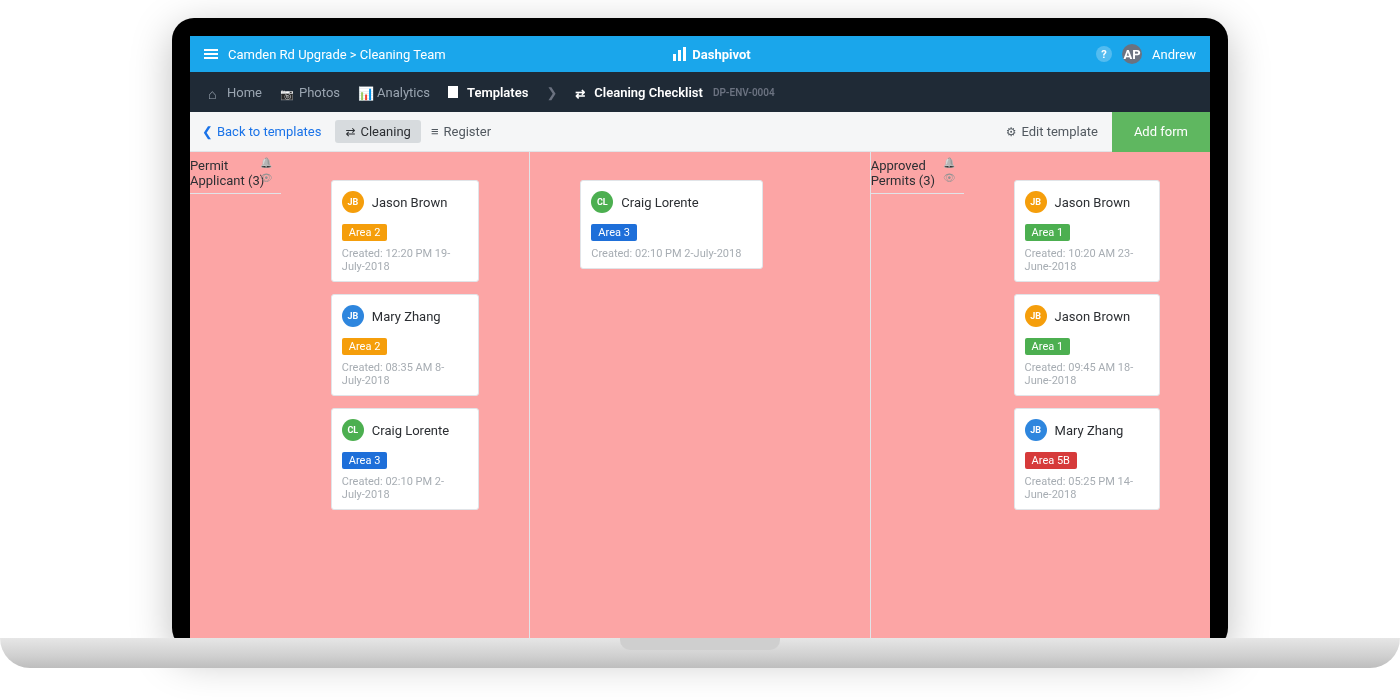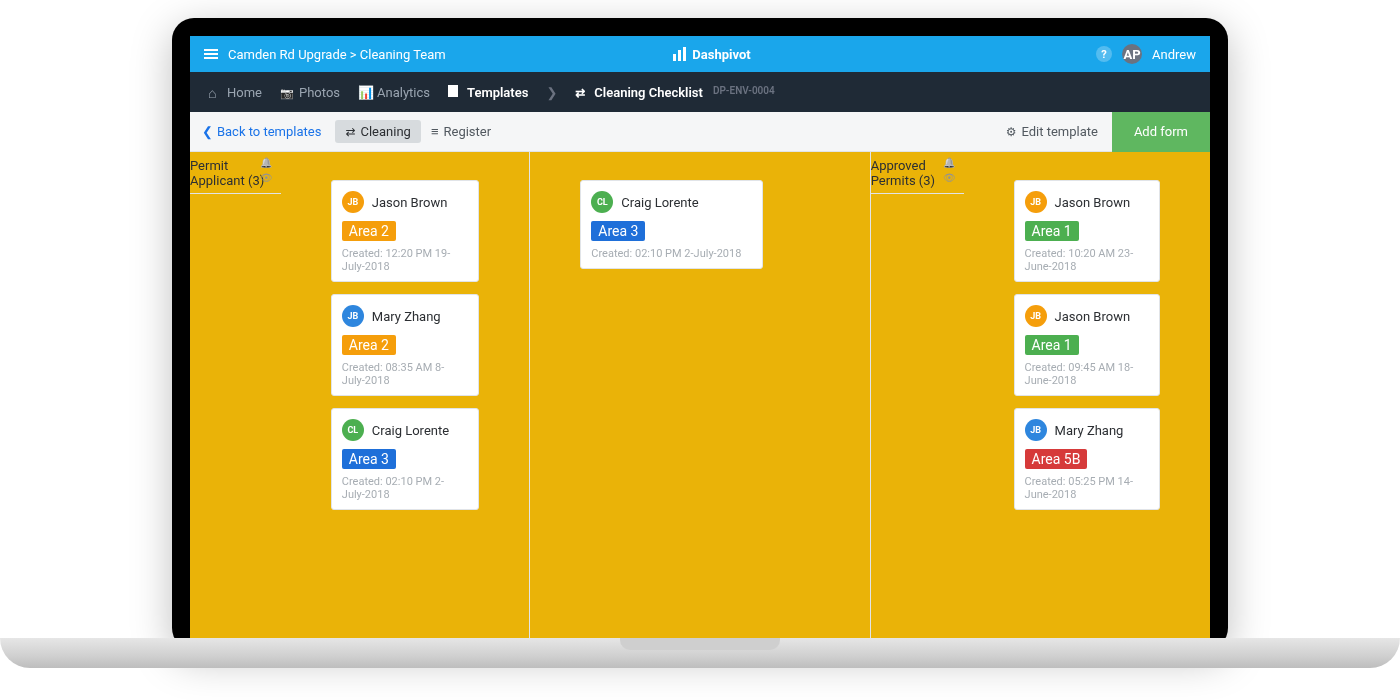--- a/index.html
+++ b/index.html
@@ -37,21 +37,21 @@
     left: 50%;
     transform: translateX(-50%);
     width: 160px;
     height: 12px;
     background: #cfcfcf;
     border-radius: 0 0 10px 10px;
   }
   .screen {
     width: 100%;
     height: 614px;
-    background: #eab308;
+    background: #fca5a5;
     overflow: hidden;
   }
   
   .topbar {
     height: 36px;
     background: #0ea5e9;
     background: #1aa6eb;
     color: #fff;
     display: flex;
     align-items: center;
@@ -74,21 +74,21 @@
   .navbar {
     height: 40px;
     background: #1f2a36;
     display:flex;
     align-items:center;
     gap: 18px;
     padding: 0 18px;
     font-size: 13px;
     color:#9aa5b1;
   }
-  .nav-item { display:flex; gap:6px; cursor:pointer; }
+  .nav-item { display:flex; align-items:center; gap:6px; cursor:pointer; }
   .nav-item.active { color:#fff; font-weight:600; }
   .nav-icon { width:13px;height:12px; display:inline-block; position:relative; }
   .icon-home::before { content:"⌂"; font-size:14px; color:inherit;}
   .icon-camera::before { content:"📷"; font-size:11px; filter:grayscale(1) brightness(1.2);}
   .icon-doc::before { content:""; position:absolute; width:10px;height:12px;background:#fff; }
   .icon-shuffle::before { content:"⇄"; font-size:12px; }
   .chev { color:#6b7280; }
   .template-id { color:#6b7280; font-size:10px; margin-left:4px; }
   
   .toolbar {
@@ -111,21 +111,21 @@
   .col { flex:1; border-right:1px solid #e1e4e8; display:flex; flex-direction:row; }
   .col:last-child { border-right:none; }
   .col-head { height:42px; border-bottom:1px solid #e1e4e8; display:flex;align-items:center;justify-content:center; position:relative; font-size:13px; color:#2c2f33; }
   .col-icons { position:absolute; right:8px; top:4px; display:flex; flex-direction:column; gap:2px; color:#9aa5b1; font-size:11px; }
   .col-body { padding: 28px 50px; display:flex; flex-direction:column; gap:12px; overflow:auto; }
   .card { border:1px solid #e1e4e8; border-radius:3px; padding:10px 21px 8px 10px; background:#fff; cursor:pointer; }
   .card-row1 { display:flex; align-items:center; gap:8px; margin-bottom:8px; }
   .avatar { width:22px;height:22px;border-radius:50%;display:flex;align-items:center;justify-content:center;font-size:9px;font-weight:700;color:#fff; }
   .av-orange{background:#f59e0b;} .av-blue{background:#2e86de;} .av-green{background:#4caf50;}
   .card-name { font-size:13px; color:#2c2f33; }
-  .tag { display:inline-block; color:#fff; font-size:14px; padding:2px 7px; border-radius:2px; margin-bottom:6px; }
+  .tag { display:inline-block; color:#fff; font-size:11px; padding:2px 7px; border-radius:2px; margin-bottom:6px; }
   .t-orange{background:#f59e0b;} .t-blue{background:#1e6fd9;} .t-green{background:#4caf50;} .t-red{background:#d63a3a;}
   .card-meta { font-size:11px; color:#a7adb3; }
   .gear-icon::before { content:"⚙"; font-size:12px; }
   .bell-icon::before { content:"🔔"; font-size:10px; filter:grayscale(1) brightness(.9);}
   .eye-icon::before { content:"👁"; font-size:10px; filter:grayscale(1) brightness(.9);}
   .list-icon::before { content:"≡"; font-size:13px; }
   .shuffle-icon::before { content:"⇄"; font-size:12px; }
 </style>
 </head>
 <body>

